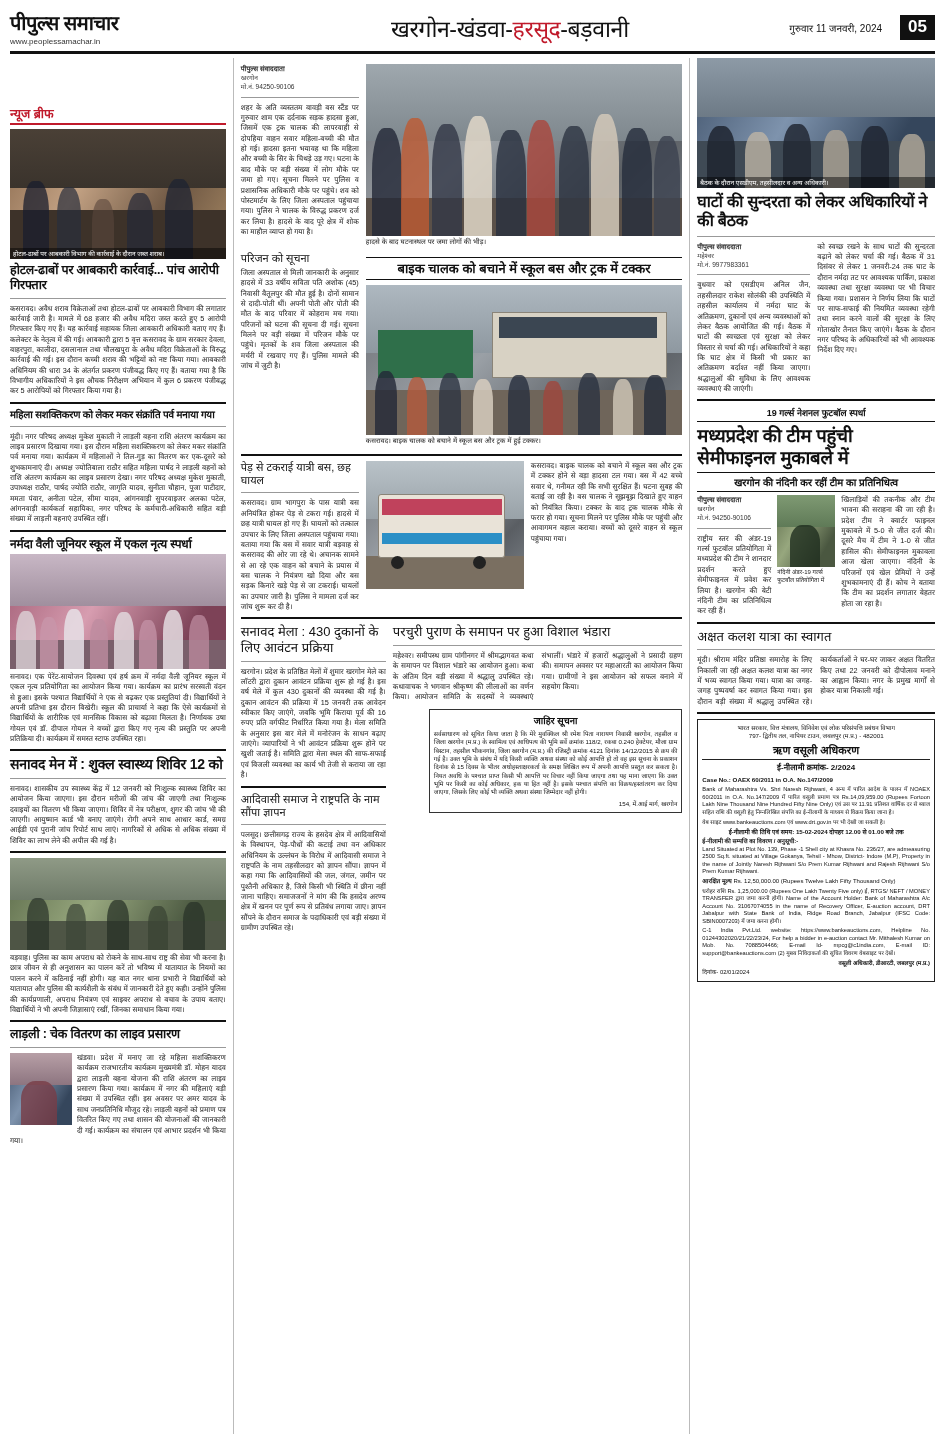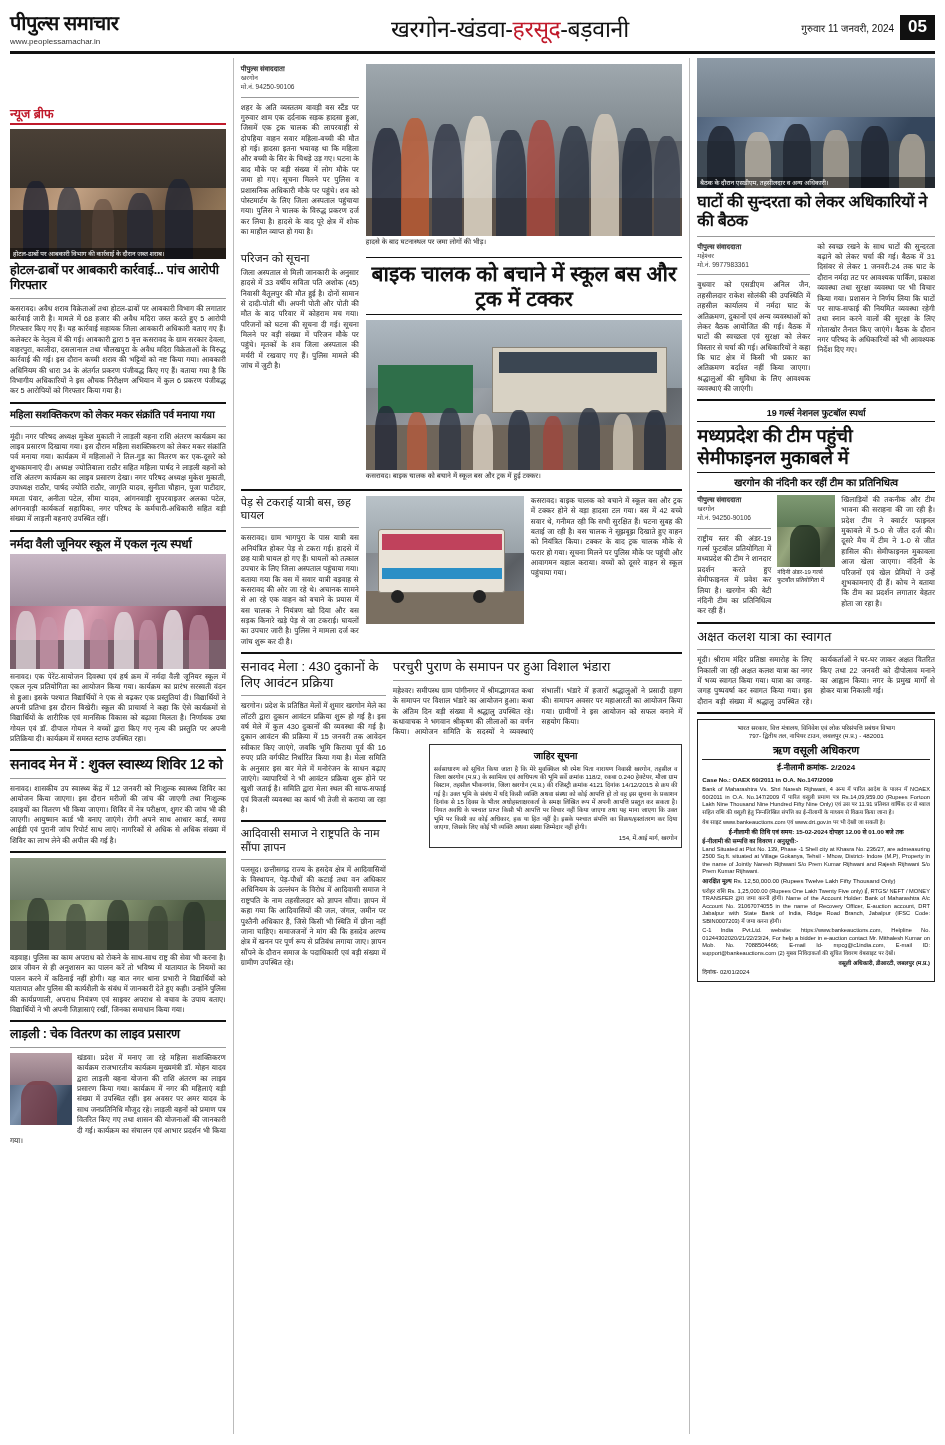--- a/index.html
+++ b/index.html
@@ -30,21 +30,21 @@
   }
   .mh-left { width: 255px; display:flex; flex-direction:column; justify-content:center; }
   .mh-logo {
     font-size: 20px; font-weight: 700; letter-spacing: -0.5px;
     font-family: "DejaVu Sans", sans-serif;
   }
   .mh-url { font-size: 8px; color:#333; margin-top:1px; font-family:"Liberation Sans",sans-serif;}
   .mh-center { flex:1; text-align:center; }
   .mh-center .title { font-size: 23px; font-weight:400; letter-spacing:-0.4px; }
   .mh-center .title .red { color:#c01a2b; }
-  .mh-right { width: 180px; display:flex; align-items:center; justify-content:flex-end; gap:6px;}
+  .mh-right { width: 180px; display:flex; align-items:center; justify-content:flex-end; gap:18px;}
   .mh-date { font-size:10px; }
   .mh-pageno {
     background:#111; color:#fff; font-size:17px; font-weight:700;
     padding:1px 8px; line-height:1.3;
   }
 
   
   .grid {
     display: flex;
     gap: 7px;
@@ -103,21 +103,21 @@
     position:absolute; bottom:0; display:block;
     background:rgba(20,20,25,.55); border-radius:40% 40% 0 0;
   }
   .sky { position:absolute; top:0; left:0; right:0; height:45%; background:linear-gradient(#cfd8e0,#aeb8c2); }
   .ground { position:absolute; bottom:0; left:0; right:0; height:30%; background:#6b5f4f; }
 
   .leadhead {
     font-size: 30px; font-weight:700; line-height:1.14; letter-spacing:-0.8px;
   }
   .midhead {
-    font-size:21px; font-weight:700; text-align:center; line-height:1.2;
+    font-size:13px; font-weight:700; text-align:center; line-height:1.2;
     border-top:1px solid #111; border-bottom:1px solid #111; padding:3px 0; margin:5px 0;
   }
   .colhead { font-size:13px; font-weight:400; line-height:1.2; margin-bottom:3px;}
   .colhead.sm { font-size:11px; }
   .redhead { color:#c01a2b; }
   .ad-box { border:1px solid #222; padding:4px; font-size:5.6px; line-height:1.3; text-align:justify;}
   .ad-title { text-align:center; font-weight:700; font-size:11px; border-bottom:1px solid #222; padding-bottom:2px; margin-bottom:3px;}
   .ad-sub { text-align:center; font-weight:700; font-size:8px; margin-bottom:3px;}
   .circ-photo { width:46px; height:58px; float:left; margin:0 4px 2px 0; }
   .nb-item { margin-bottom:5px; }

